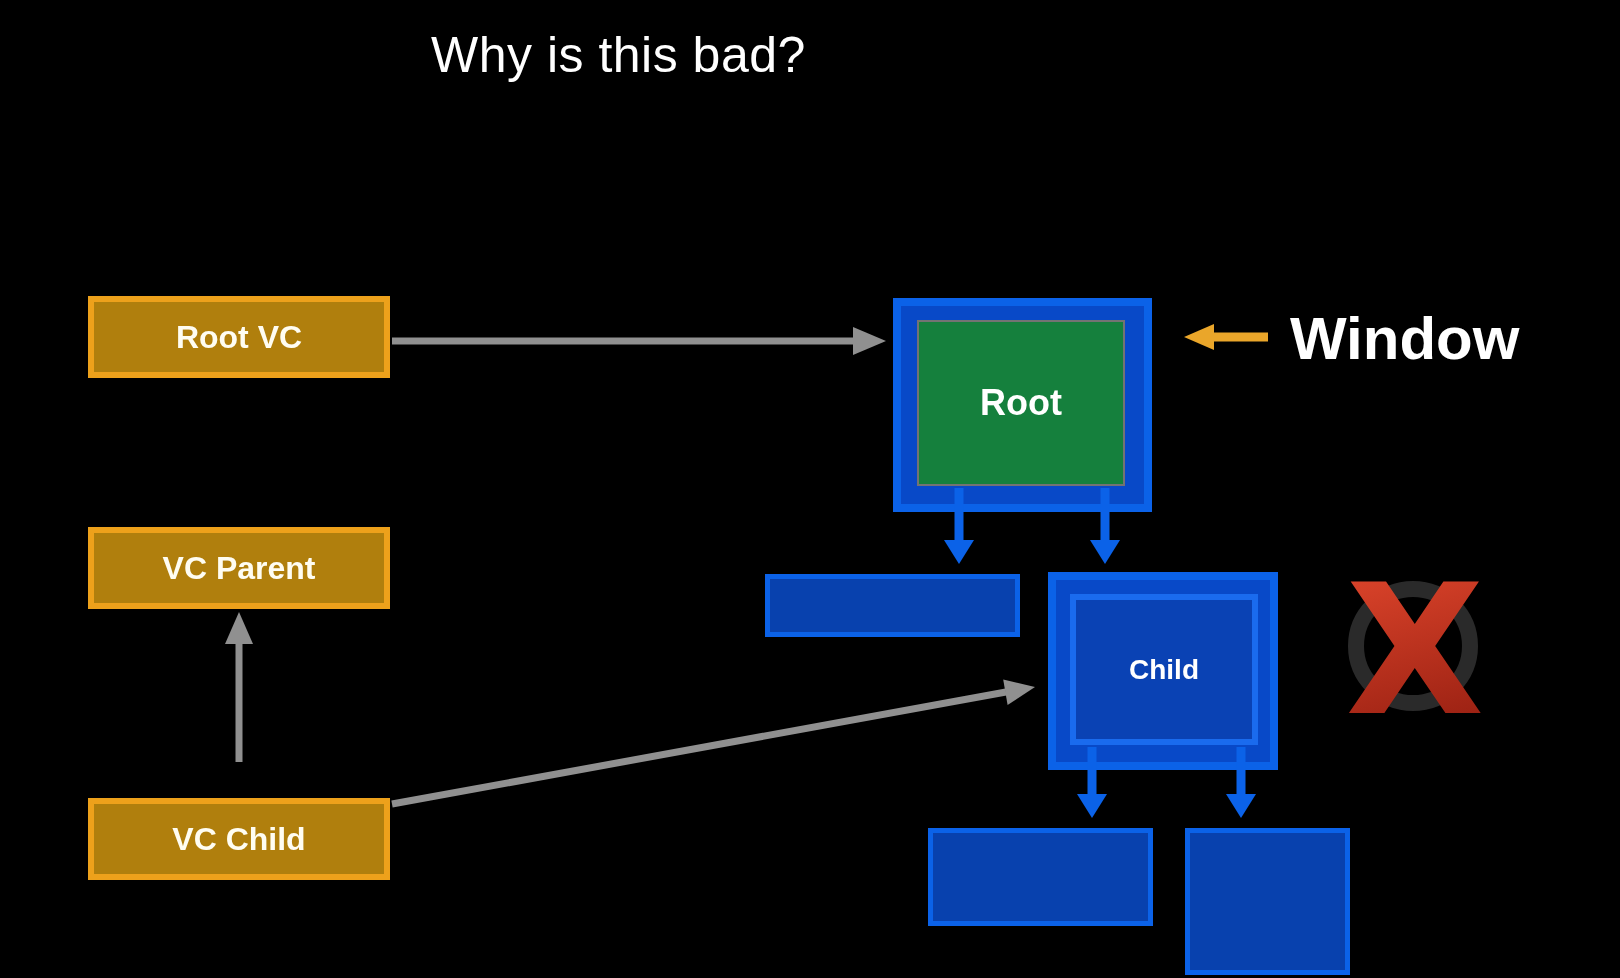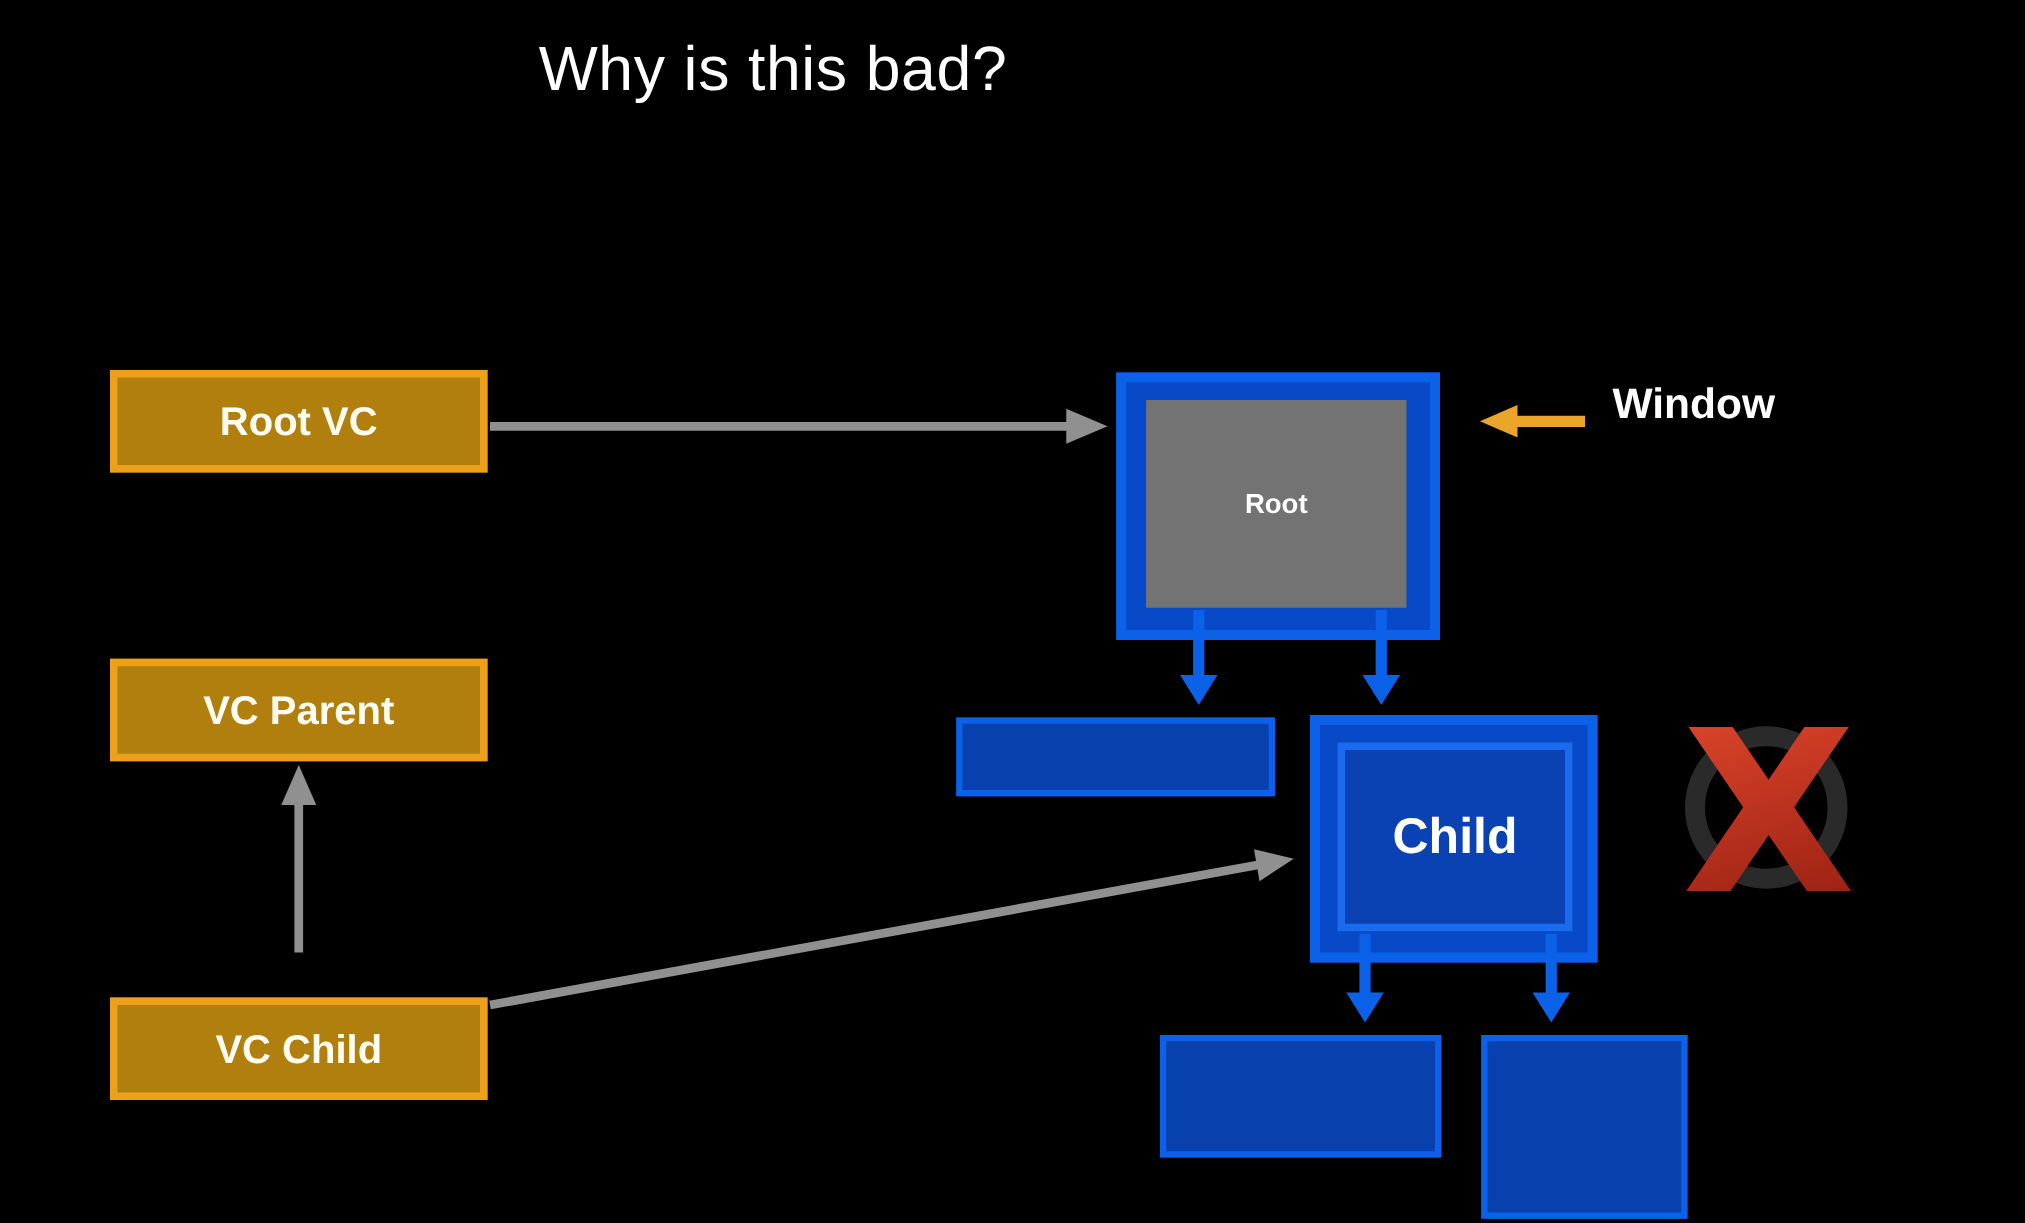--- a/index.html
+++ b/index.html
@@ -52,57 +52,57 @@
     box-sizing: border-box;
     border: 8px solid #0B62E8;
     background: #0849C8;
   }
   .root-view {
     position: absolute;
     left: 917px; top: 320px;
     width: 208px; height: 166px;
     box-sizing: border-box;
     border: 2px solid #737373;
-    background: #737373;
+    background: #15803d;
     display: flex; align-items: center; justify-content: center;
-    color: #ffffff; font-size: 22px; font-weight: 700;
+    color: #ffffff; font-size: 36px; font-weight: 700;
   }
   .child-outer {
     position: absolute;
     left: 1048px; top: 572px;
     width: 230px; height: 198px;
     box-sizing: border-box;
     border: 8px solid #0B62E8;
     background: #0849C8;
   }
   .child-view {
     position: absolute;
     left: 1070px; top: 594px;
     width: 188px; height: 151px;
     box-sizing: border-box;
     border: 6px solid #1A6BEE;
     background: #0A42B4;
     display: flex; align-items: center; justify-content: center;
-    color: #ffffff; font-size: 40px; font-weight: 700;
+    color: #ffffff; font-size: 28px; font-weight: 700;
   }
   .view-rect {
     position: absolute;
     box-sizing: border-box;
     border: 5px solid #0B62E8;
     background: #0841AE;
   }
   #view-left         { left: 765px;  top: 574px; width: 255px; height: 63px;  }
   #view-bottom-left  { left: 928px;  top: 828px; width: 225px; height: 98px;  }
   #view-bottom-right { left: 1185px; top: 828px; width: 165px; height: 147px; }
 
   .window-label {
     position: absolute;
     left: 1290px;
     top: 304px;
-    font-size: 34px;
+    font-size: 60px;
     font-weight: 700;
     color: #ffffff;
     white-space: nowrap;
   }
 
   .arrow-layer {
     position: absolute;
     left: 0; top: 0;
     width: 1620px; height: 978px;
     pointer-events: none;

